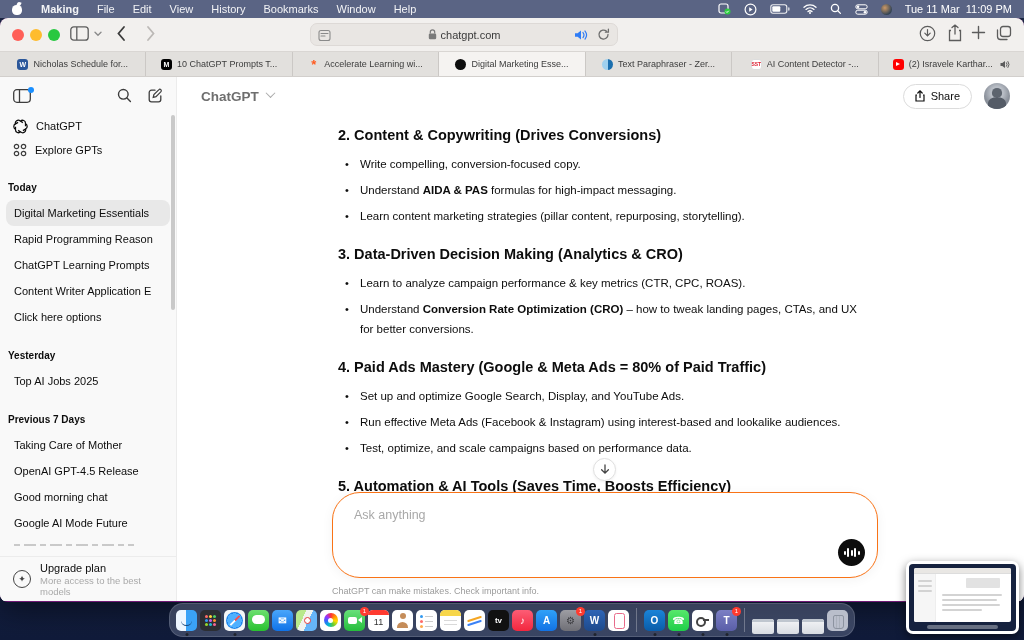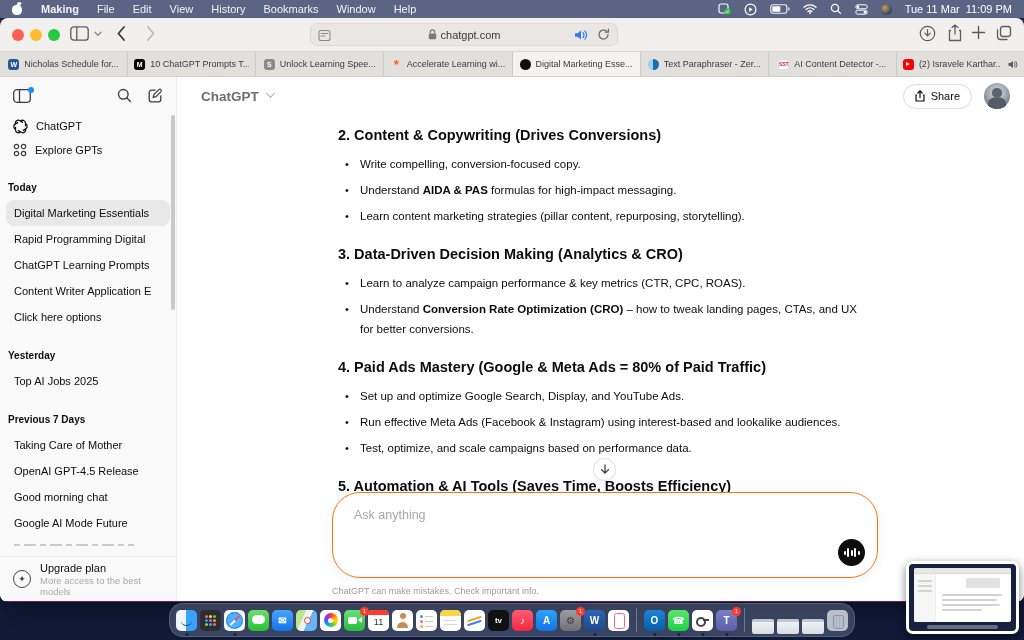--- a/index.html
+++ b/index.html
@@ -320,24 +320,20 @@
   <div id="tabbar">
       <div class="tab">
         <span class="fav f-word">W</span>
         <span style="overflow: hidden; text-overflow: clip; white-space: nowrap;">Nicholas Schedule for...</span>
       </div>
       <div class="tab">
         <span class="fav f-medium">M</span>
         <span style="overflow: hidden; text-overflow: clip; white-space: nowrap;">10 ChatGPT Prompts T...</span>
       </div>
       <div class="tab">
-        <span class="fav f-s">S</span>
-        <span style="overflow: hidden; text-overflow: clip; white-space: nowrap;">Unlock Learning Spee...</span>
-      </div>
-      <div class="tab">
         <span class="fav f-spark">*</span>
         <span style="overflow: hidden; text-overflow: clip; white-space: nowrap;">Accelerate Learning wi...</span>
       </div>
       <div class="tab active">
         <span class="fav f-chatgpt"></span>
         <span style="overflow: hidden; text-overflow: clip; white-space: nowrap;">Digital Marketing Esse...</span>
       </div>
       <div class="tab">
         <span class="fav f-blue"></span>
         <span style="overflow: hidden; text-overflow: clip; white-space: nowrap;">Text Paraphraser - Zer...</span>
@@ -408,21 +404,21 @@
                 <circle cx="10.5" cy="10.5" r="2.2"></circle>
               </g>
             </svg>
           </span>
         <span>Explore GPTs</span>
       </div>
 
       <div class="sb-scroll" id="sb-sections">
           <div class="sb-sec-title">Today</div>
           <div class="sb-item active">Digital Marketing Essentials</div>
-          <div class="sb-item">Rapid Programming Digital</div>
+          <div class="sb-item">Rapid Programming Reason</div>
           <div class="sb-item">ChatGPT Learning Prompts</div>
           <div class="sb-item">Content Writer Application E</div>
           <div class="sb-item">Click here options</div>
           <div class="sb-sec-title">Yesterday</div>
           <div class="sb-item">Top AI Jobs 2025</div>
           <div class="sb-sec-title">Previous 7 Days</div>
           <div class="sb-item">Taking Care of Mother</div>
           <div class="sb-item">OpenAI GPT-4.5 Release</div>
           <div class="sb-item">Good morning chat</div>
           <div class="sb-item">Google AI Mode Future</div>

